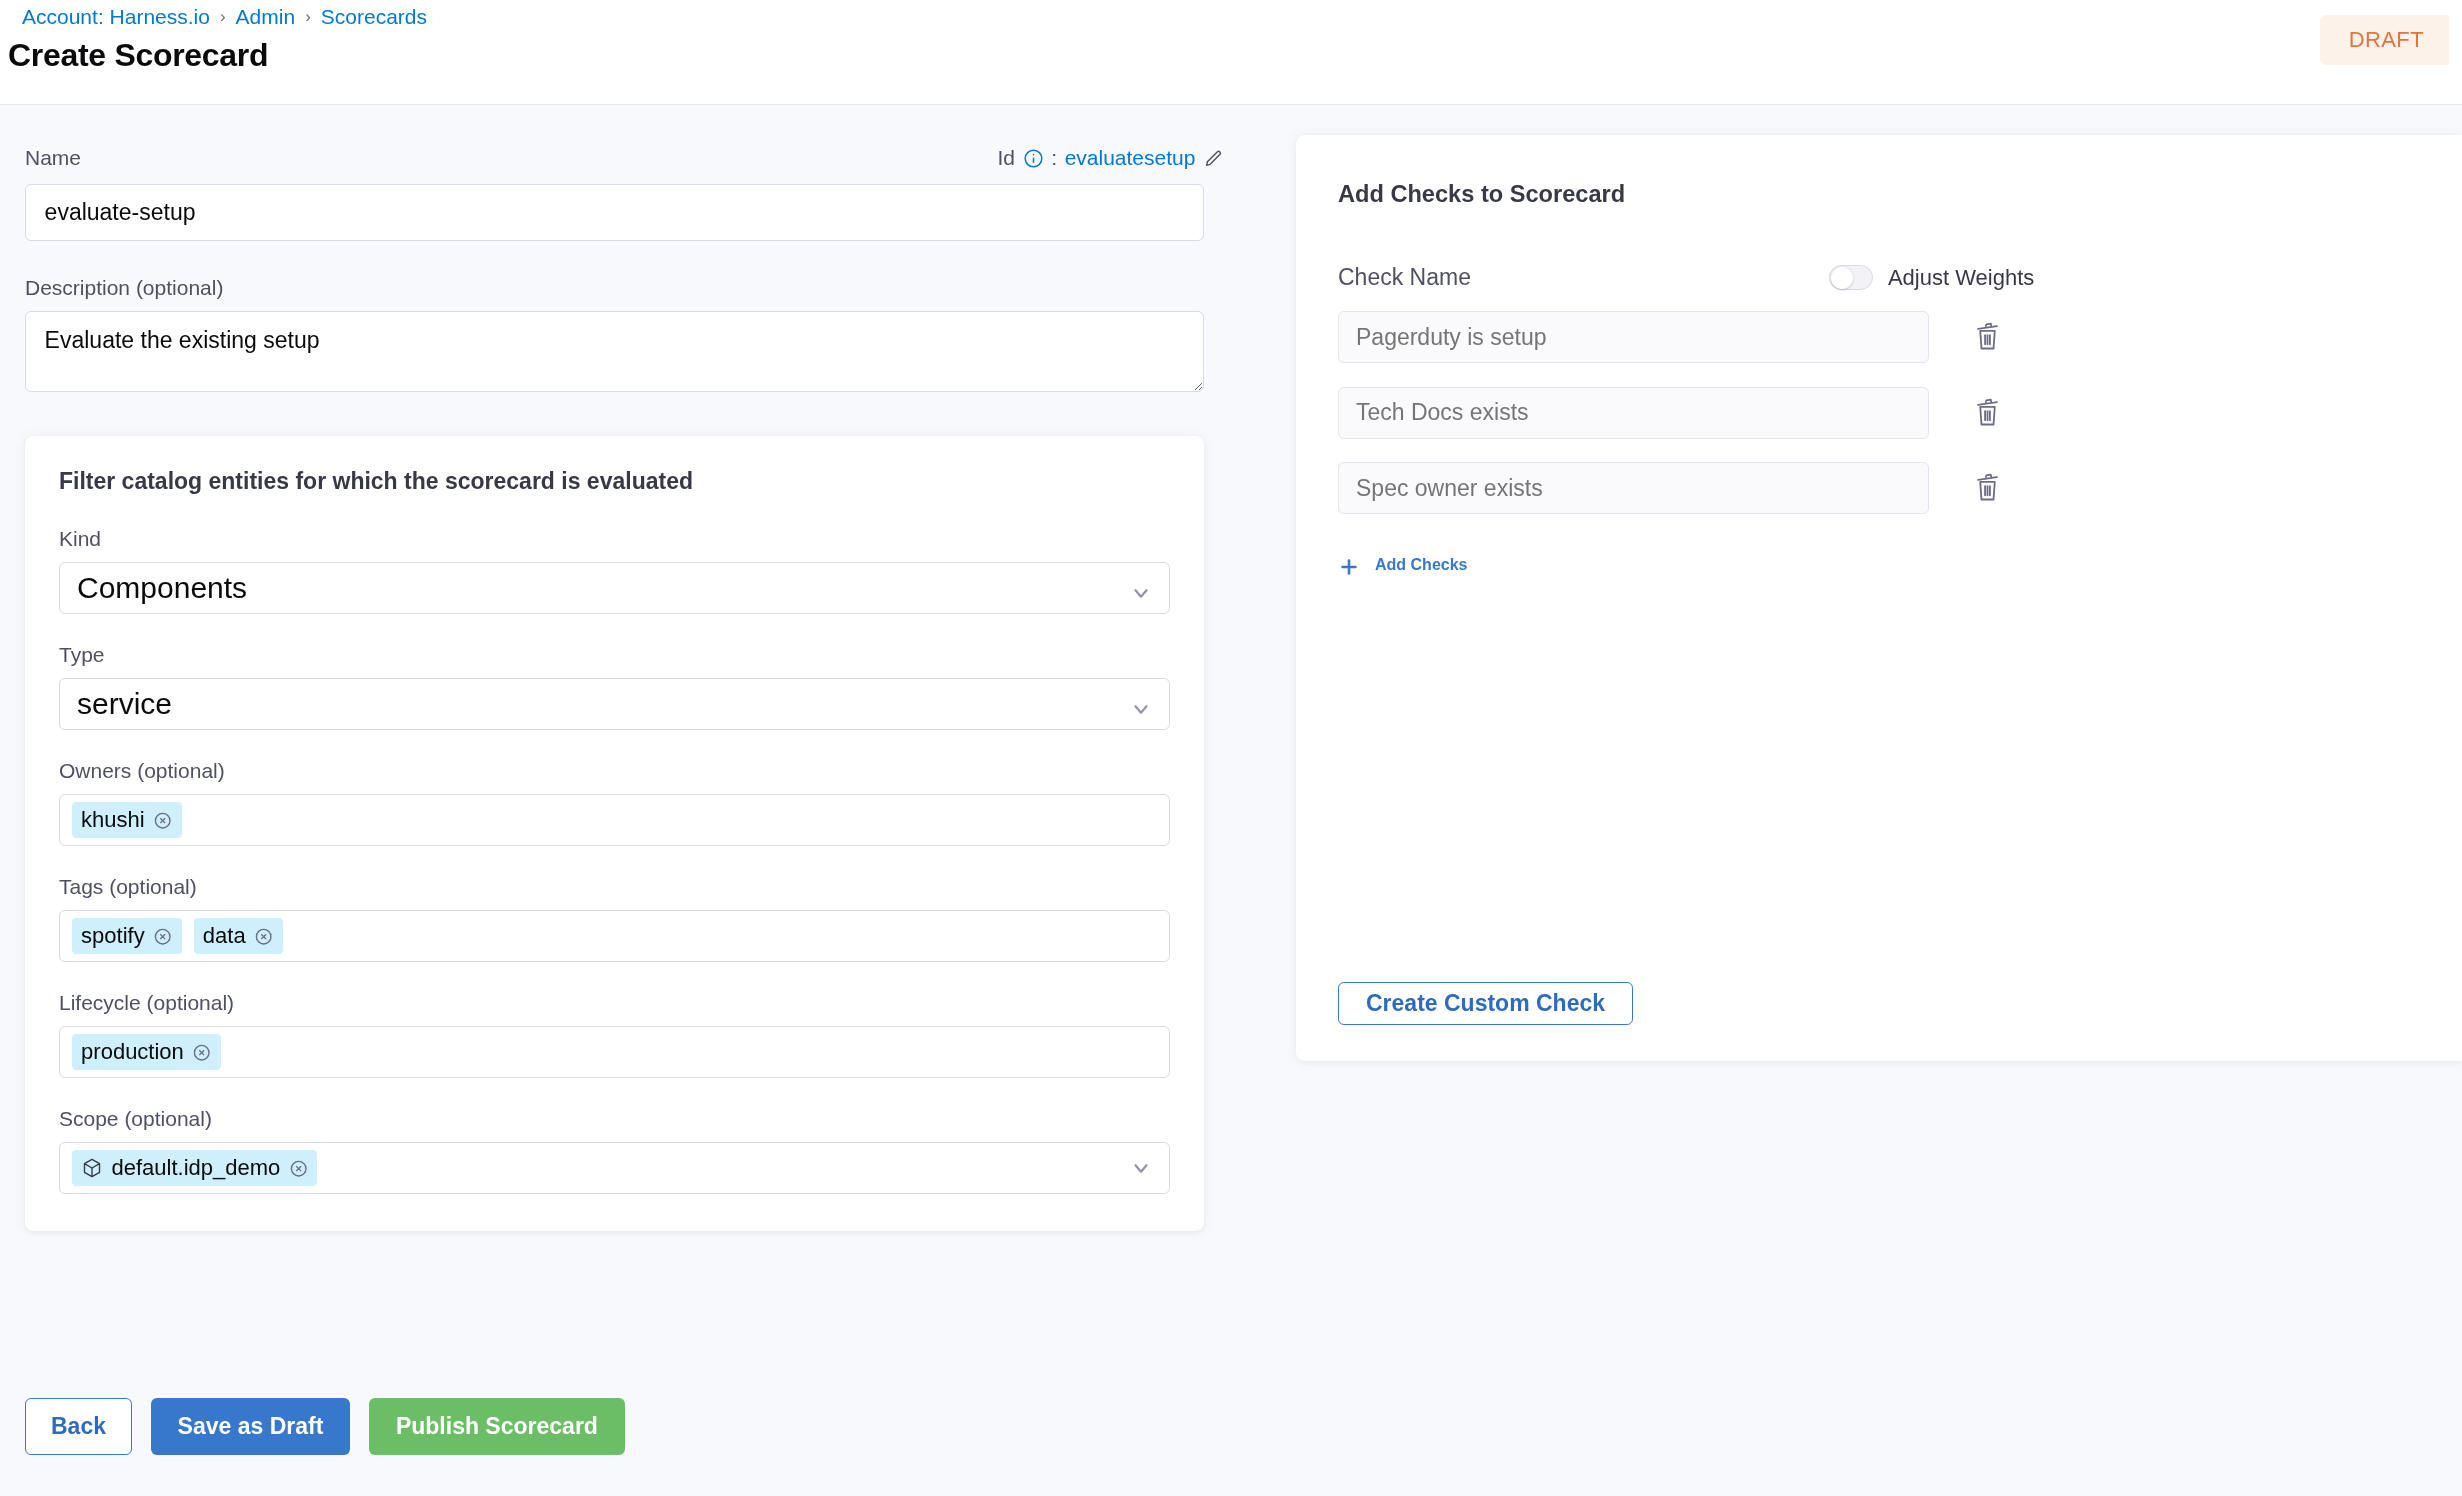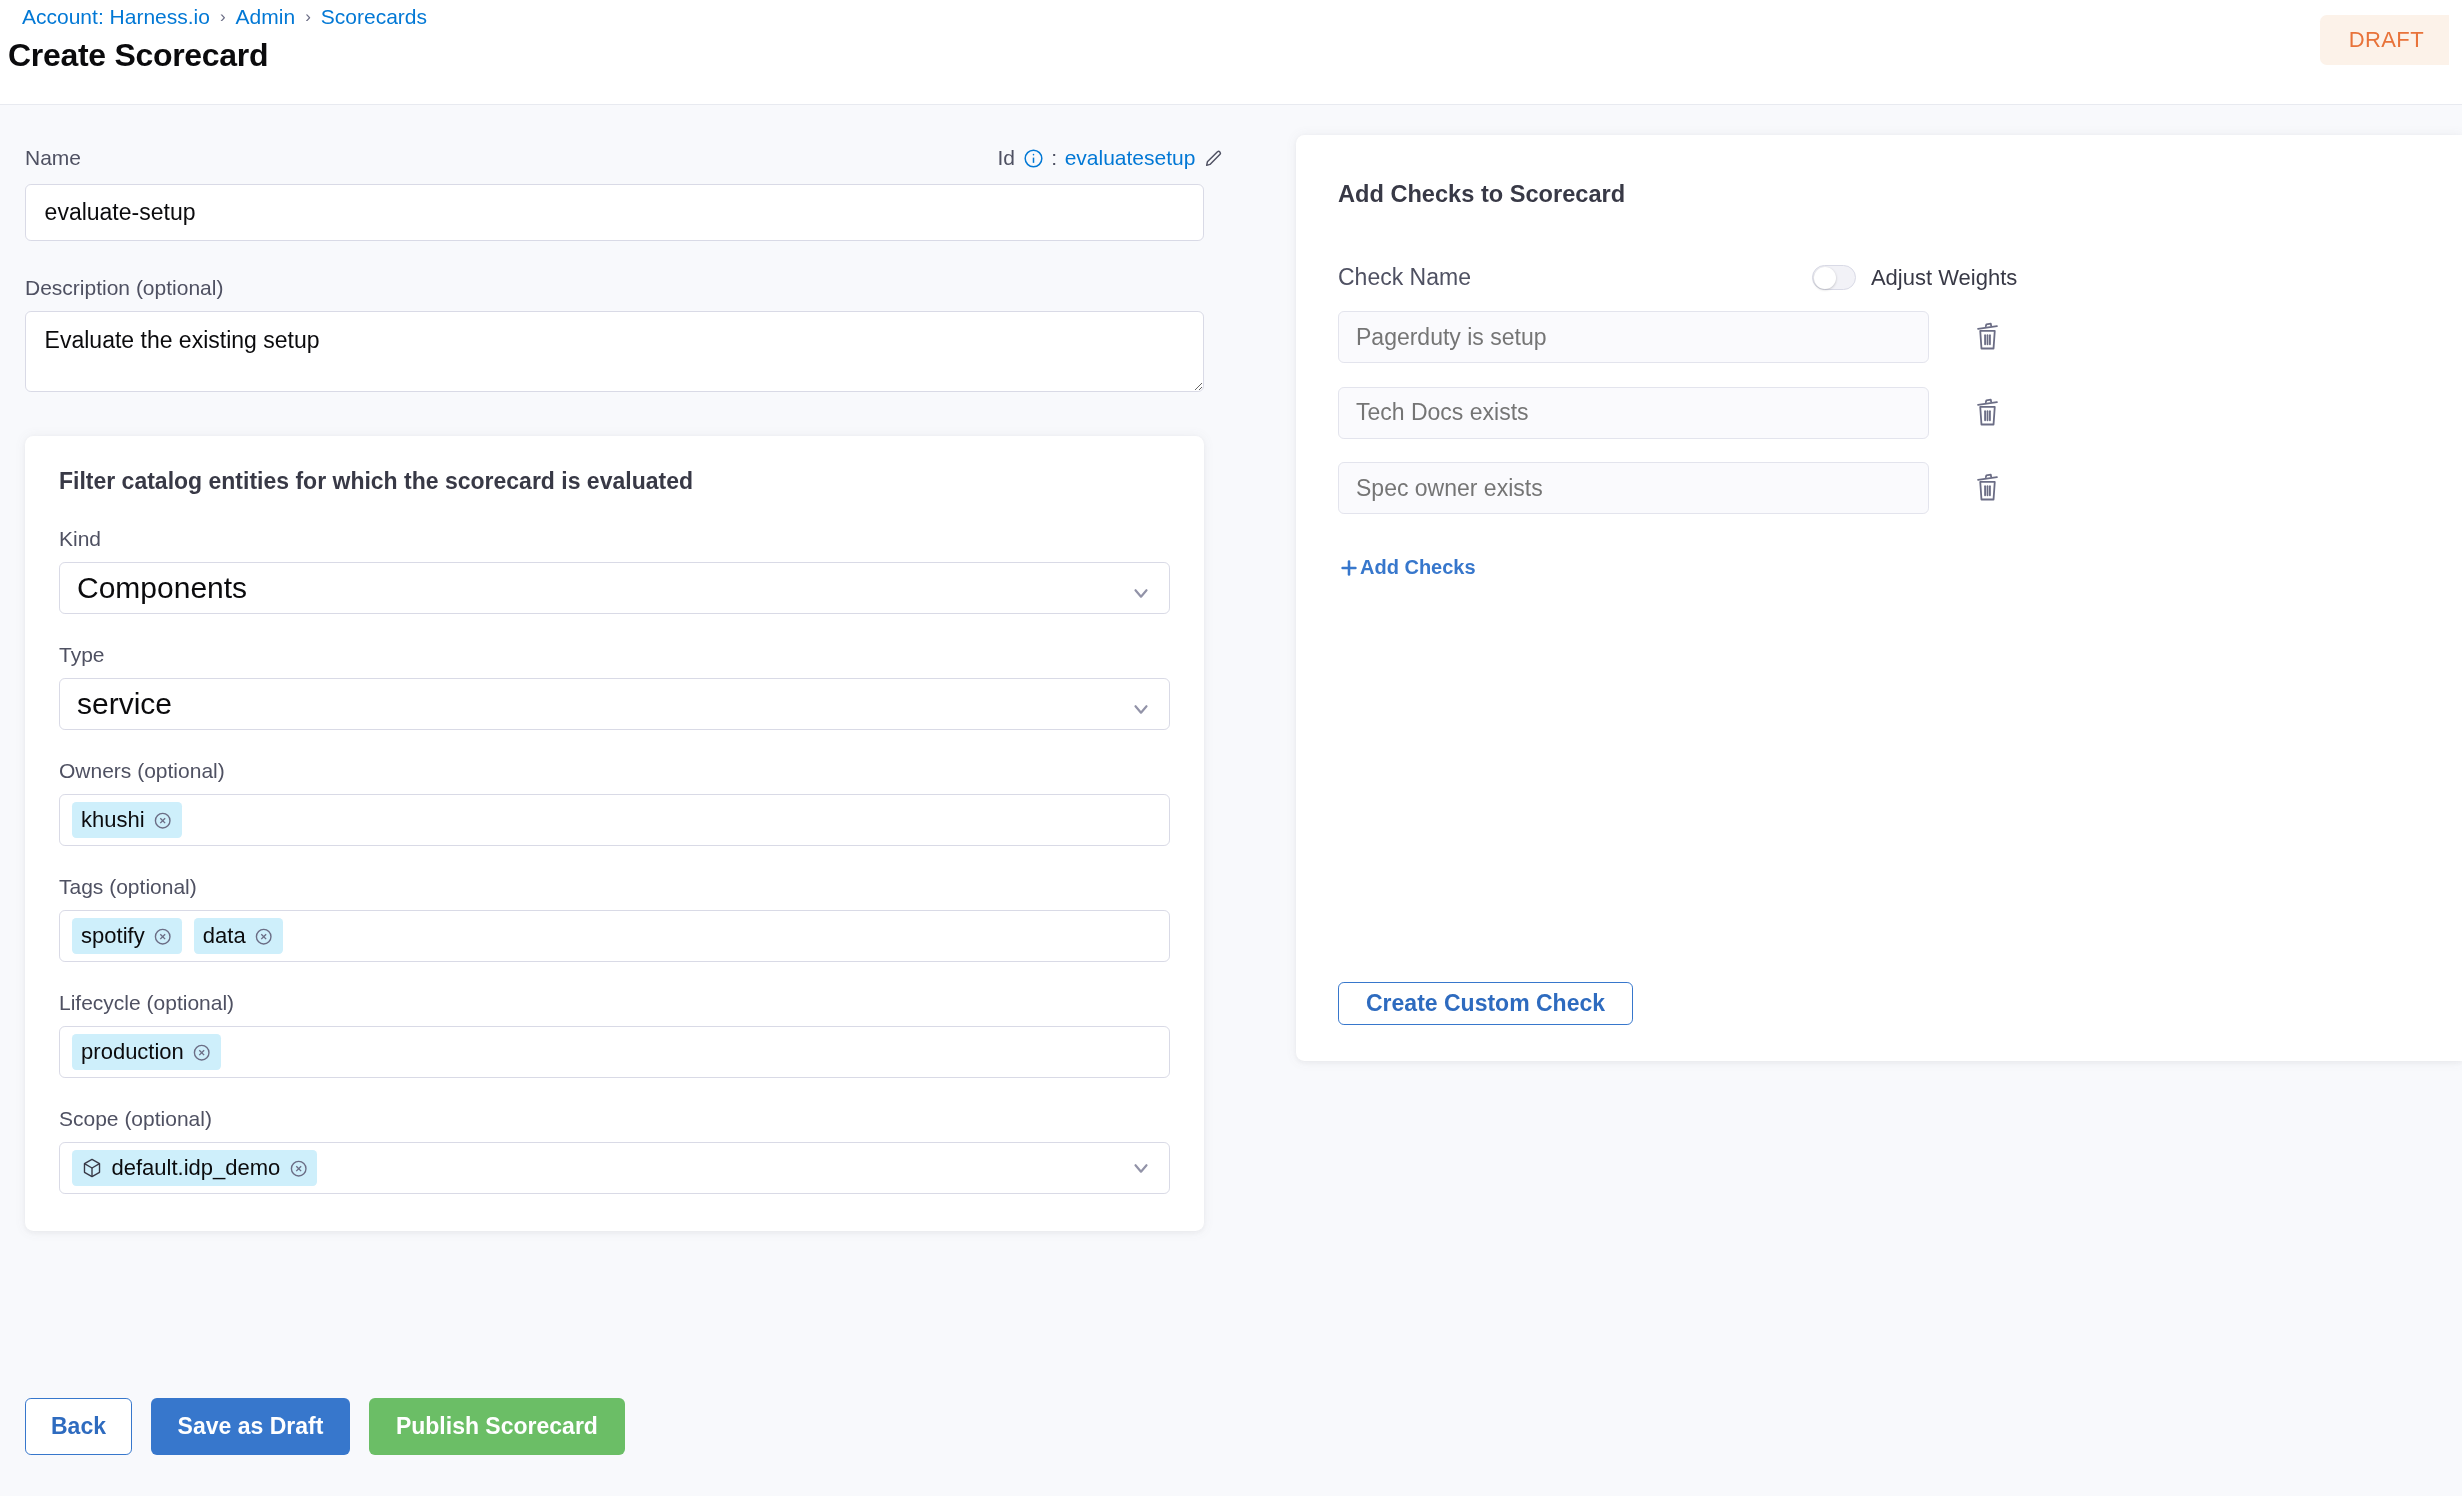--- a/index.html
+++ b/index.html
@@ -120,21 +120,21 @@
   
   .right-panel {
     position: absolute; left: 1296px; top: 135px;
     width: 1166px; height: 926px;
     background: #ffffff; border-radius: 8.4px 0 0 8.4px;
     box-shadow: 0 1.7px 4.2px rgba(40,41,61,0.04), 0 0.8px 11.8px rgba(96,97,112,0.08);
     padding: 46px 42px 0 42px;
   }
   .panel-title { font-size: 23.6px; font-weight: bold; color: #383946; }
   .checkname-row {
-    display: flex; align-items: center; margin-top: 56px; margin-bottom: 20px;
+    display: flex; align-items: center; margin-top: 56px; margin-bottom: 20px; gap: 17px;
   }
   .checkname-label { font-size: 23px; color: #4F5162; }
   .weights-wrap { display: flex; align-items: center; gap: 15px; margin-left: 341px; }
   .toggle {
     width: 44px; height: 25px; border-radius: 13.5px; background: #F2F2F7;
     border: 0.8px solid #D9DAE6; position: relative; cursor: pointer; flex: 0 0 auto;
   }
   .toggle .knob {
     position: absolute; left: 0.8px; top: 0.8px; width: 22px; height: 22px;
     border-radius: 50%; background: #ffffff;
@@ -146,22 +146,22 @@
   .check-input {
     width: 591px; height: 52px; border: 0.8px solid #E3E4ED; border-radius: 5.9px;
     background: #FAFAFD; font-size: 23px; color: #868799; padding: 0 17px;
     font-family: "Liberation Sans", sans-serif;
   }
   .trash-btn {
     margin-left: 44px; width: 29px; height: 32px; cursor: pointer;
     background: none; border: none; padding: 0;
   }
   .add-checks {
-    display: inline-flex; align-items: center; gap: 0;
-    color: #3777CC; font-size: 20px; font-weight: bold;
+    display: inline-flex; align-items: flex-start; gap: 15px;
+    color: #3777CC; font-size: 16px; font-weight: bold;
     margin-top: 18.6px; cursor: pointer;
   }
   .plus-icon { width: 22px; height: 22px; }
   .custom-check-btn {
     position: absolute; left: 42px; bottom: 36px;
     height: 43px; padding: 0 27px; border: 0.8px solid #3777CC; border-radius: 5.9px;
     background: #fff; color: #2E6BBF; font-size: 23px; font-weight: bold;
     display: inline-flex; align-items: center; cursor: pointer;
     font-family: "Liberation Sans", sans-serif;
   }

